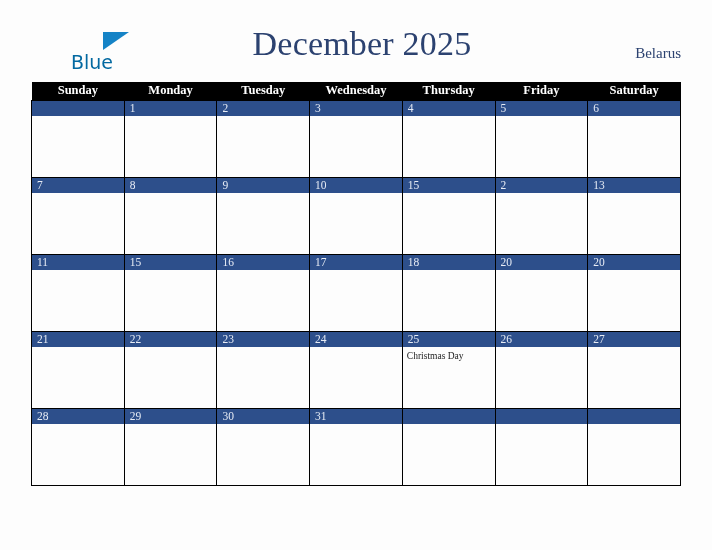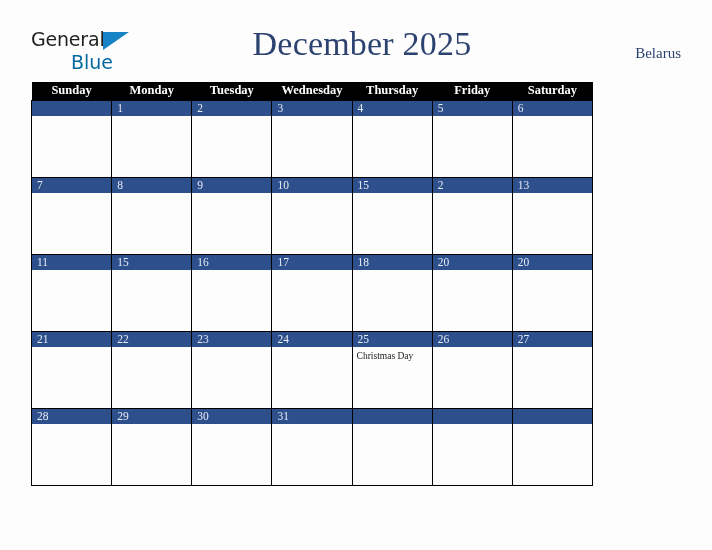--- a/index.html
+++ b/index.html
@@ -78,21 +78,21 @@
     font-family: "Liberation Serif", serif;
     font-size: 15px;
     color: #2c4270;
   }
 
   
   .calendar {
     position: absolute;
     left: 31px;
     top: 82px;
-    width: 562px;
+    width: 650px;
     border-collapse: collapse;
     table-layout: fixed;
     padding-left: 22px;
   }
 
   .calendar th {
     background: #000000;
     color: #ffffff;
     font-family: "Liberation Serif", serif;
     font-size: 12.5px;
@@ -136,21 +136,20 @@
     white-space: nowrap;
   }
 </style>
 </head>
 <body>
 
 <div class="page-header">
 
   <div class="logo">
     <span class="logo-row1">
-      <span>General</span>
       <span class="logo-tri"></span>
     </span>
     <span class="logo-row2">Blue</span>
   </div>
 
   <div class="cal-title">December 2025</div>
 
   <div class="cal-region">Belarus</div>
 
 </div>

